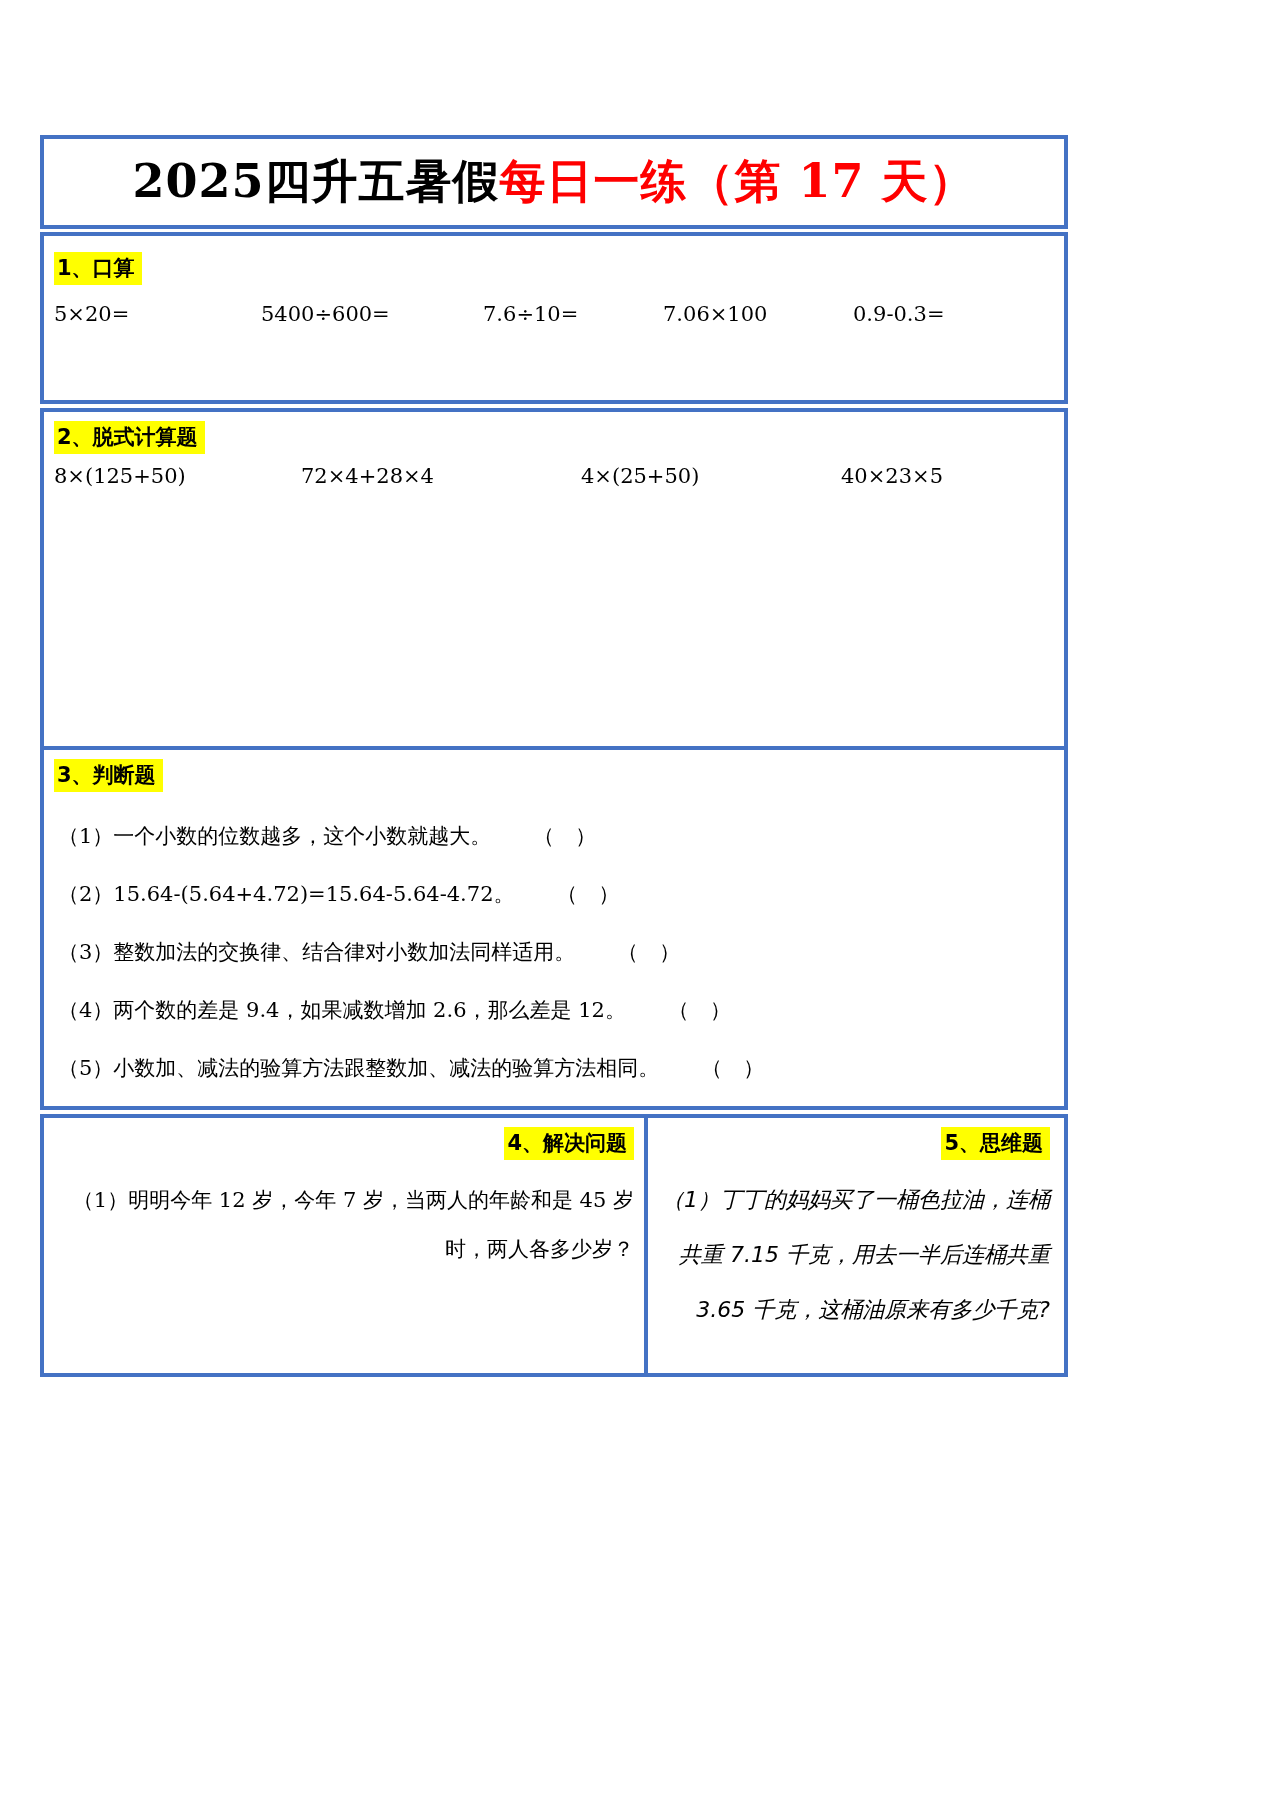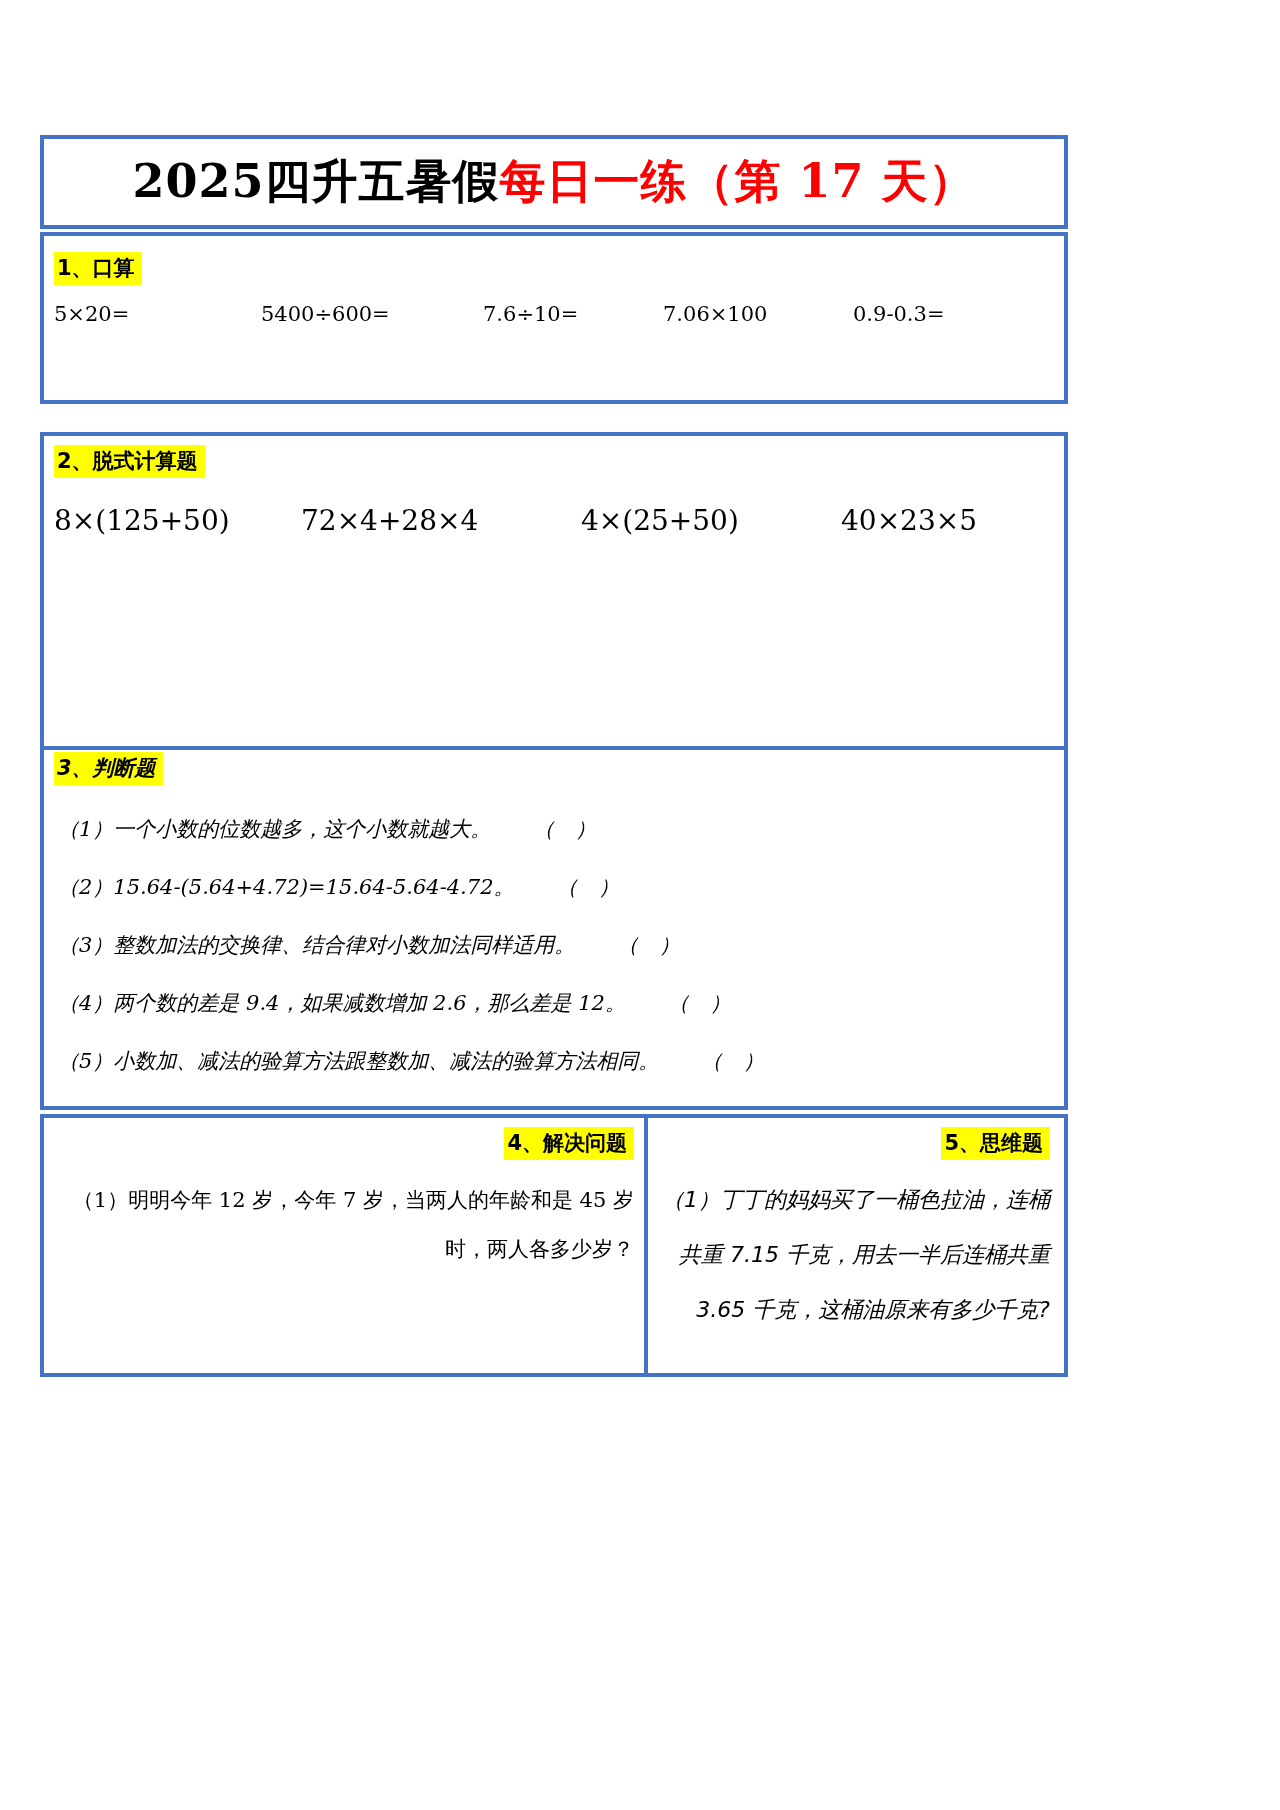--- a/index.html
+++ b/index.html
@@ -53,31 +53,31 @@
   .oral-grid {
     display: grid;
     grid-template-columns: 207px 222px 180px 190px 1fr;
     font-size: 21px;
     white-space: nowrap;
   }
   .oral-grid.r1 { margin-top: 27px; }
   .oral-grid.r2 { margin-top: 17px; }
 
   
-  .sec2 { top: 432px; height: 390px; padding: 9px 10px; }
+  .sec2 { top: 408px; height: 390px; padding: 9px 10px; }
   .step-grid {
     display: grid;
     grid-template-columns: 247px 280px 260px 1fr;
-    font-size: 28px;
-    margin-top: 26px;
+    font-size: 21px;
+    margin-top: 10px;
     white-space: nowrap;
   }
 
   
-  .sec3 { top: 746px; height: 364px; padding: 2px 10px; font-style: italic; }
+  .sec3 { top: 746px; height: 364px; padding: 9px 10px; }
   .judge-item {
     font-size: 21px;
     margin-top: 30px;
     padding-left: 4px;
     white-space: nowrap;
   }
 
   
   .sec45 { top: 1114px; height: 263px; padding: 0; display: flex; text-align: right; }
   .col4 {

